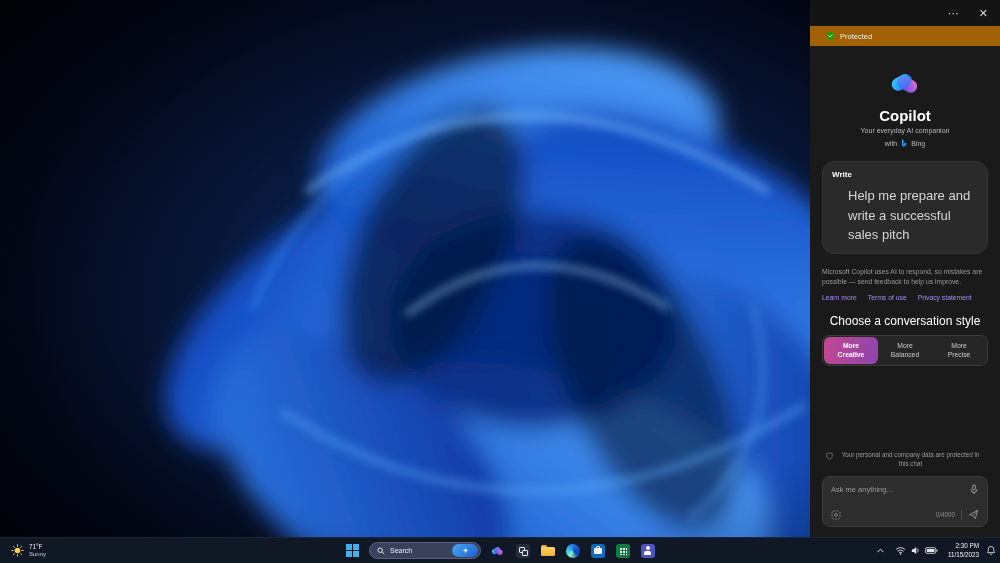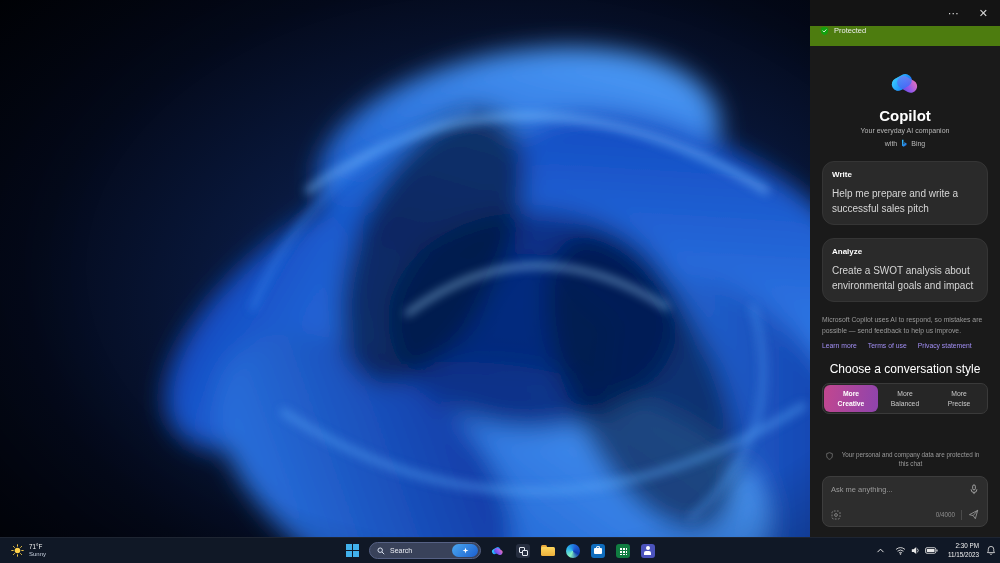--- a/index.html
+++ b/index.html
@@ -7,31 +7,31 @@
   #screen{position:relative;width:1000px;height:563px;overflow:hidden;background:#02040c;}
 
   
   .desktop{position:absolute;inset:0 0 26px 0;overflow:hidden;}
   .desktop svg{display:block;width:100%;height:100%;}
 
   
   .panel{position:absolute;top:0;right:0;width:190px;height:537px;background:#1a1a1a;display:flex;flex-direction:column;color:#e8e8e8;}
   .panel-titlebar{height:26px;flex:0 0 26px;display:flex;align-items:center;justify-content:flex-end;gap:16px;padding:0 10px;background:#141414;}
   .tb-btn{background:none;border:none;color:#d8d8d8;font-size:11px;line-height:1;padding:2px;cursor:pointer;}
-  .protected-bar{height:20px;flex:0 0 20px;background:#4d7c0f;display:flex;align-items:flex-start;gap:5px;padding:0 10px;font-size:7.5px;color:#ececec;}
+  .protected-bar{height:20px;flex:0 0 20px;background:#a16207;display:flex;align-items:center;gap:5px;padding:0 16px;font-size:7.5px;color:#ececec;}
   .panel-body{flex:1;display:flex;flex-direction:column;padding:6px 12px 10px;}
   .brand{text-align:center;margin-top:12px;}
   .logo-wrap{display:flex;justify-content:center;}
   .copilot-title{font-size:15px;font-weight:700;color:#fff;margin:7px 0 3px;}
   .subtitle{font-size:7px;color:#b8b8b8;}
   .withbing{display:flex;justify-content:center;align-items:center;gap:3px;font-size:7px;color:#b8b8b8;margin-top:5px;}
   .card{background:#2a2a2a;border:1px solid #353535;border-radius:12px;padding:8px 9px;margin-top:13px;text-align:left;cursor:pointer;}
   .card:first-of-type{margin-top:16px;}
   .card-title{font-size:8px;font-weight:700;color:#fff;margin-bottom:7px;}
-  .card-body{font-size:10px;color:#d6d6d6;line-height:1.5;}
+  .card-body{font-size:13px;color:#d6d6d6;line-height:1.5;margin-left:16px;}
   .disclaimer{font-size:6.8px;color:#9a9a9a;line-height:1.55;margin:13px 0 0;}
   .links{display:flex;gap:11px;margin-top:6px;}
   .links a{font-size:6.8px;color:#a08df2;text-decoration:none;cursor:pointer;}
   .style-heading{text-align:center;font-size:12px;color:#fff;margin-top:13px;}
   .style-switch{display:flex;background:#262626;border:1px solid #3a3a3a;border-radius:7px;margin-top:7px;overflow:hidden;padding:1px;}
   .style-btn{flex:1;border:none;background:transparent;color:#c9c9c9;font-size:6.8px;line-height:1.4;padding:4px 2px;display:flex;flex-direction:column;align-items:center;cursor:pointer;font-family:inherit;}
   .style-btn.sel{background:linear-gradient(100deg,#c2478f,#8e44ad);color:#fff;border-radius:6px;font-weight:700;}
   .bottom-block{margin-top:auto;}
   .privacy-note{display:flex;justify-content:center;align-items:flex-start;gap:4px;font-size:6.3px;color:#9a9a9a;line-height:1.4;text-align:center;margin-bottom:7px;padding:0 4px;}
   .input-box{background:#2d2d2d;border:1px solid #3d3d3d;border-radius:8px;padding:7px 8px 6px;}
@@ -199,24 +199,20 @@
           </svg>
           <span>Bing</span>
         </div>
       </div>
 
       <div class="card">
         <div class="card-title">Write</div>
         <div class="card-body">Help me prepare and write a successful sales pitch</div>
       </div>
 
-      <div class="card">
-        <div class="card-title">Analyze</div>
-        <div class="card-body">Create a SWOT analysis about environmental goals and impact</div>
-      </div>
 
       <p class="disclaimer">Microsoft Copilot uses AI to respond, so mistakes are possible — send feedback to help us improve.</p>
 
       <div class="links">
         <a>Learn more</a>
         <a>Terms of use</a>
         <a>Privacy statement</a>
       </div>
 
       <div class="style-heading">Choose a conversation style</div>

